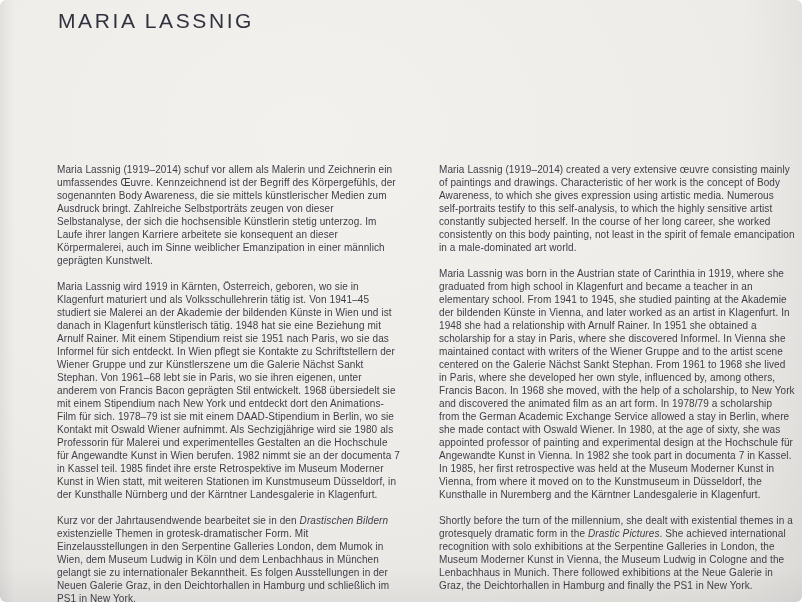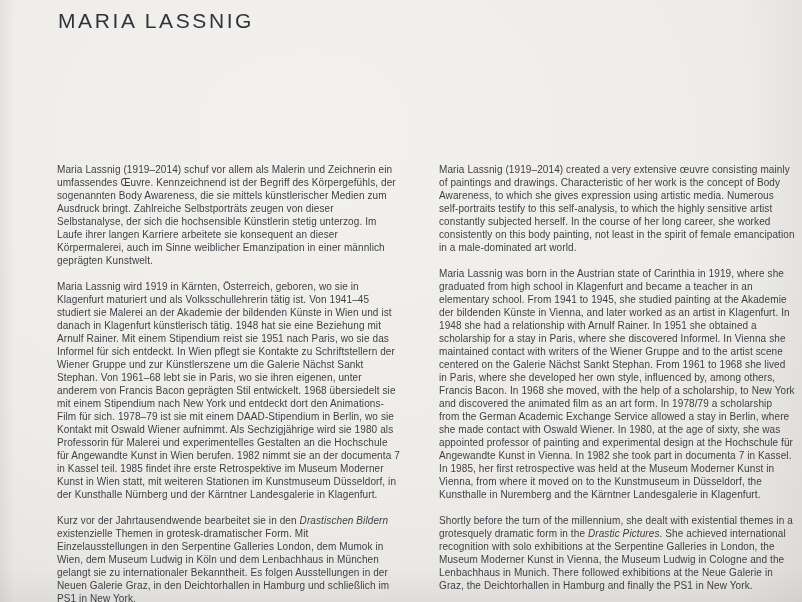--- a/index.html
+++ b/index.html
@@ -11,20 +11,21 @@
     width: 802px;
     height: 602px;
     overflow: hidden;
     font-family: "Liberation Sans", sans-serif;
     color: #3e3e46;
     background:
       linear-gradient(90deg, rgba(70,70,75,0.08), rgba(70,70,75,0) 14px),
       linear-gradient(0deg, rgba(70,70,75,0.06), rgba(70,70,75,0) 34px),
       linear-gradient(270deg, rgba(70,70,75,0.05), rgba(70,70,75,0) 60px),
       radial-gradient(ellipse 130% 130% at 38% 22%, #f2f1ee 0%, #edecE9 45%, #e4e2df 75%, #d8d7d4 100%);
+    border-radius: 6px;
   }
   .page-title {
     position: absolute;
     top: 9px;
     left: 58px;
     margin: 0;
     font-size: 21px;
     font-weight: 500;
     letter-spacing: 2.6px;
     color: #32323e;

